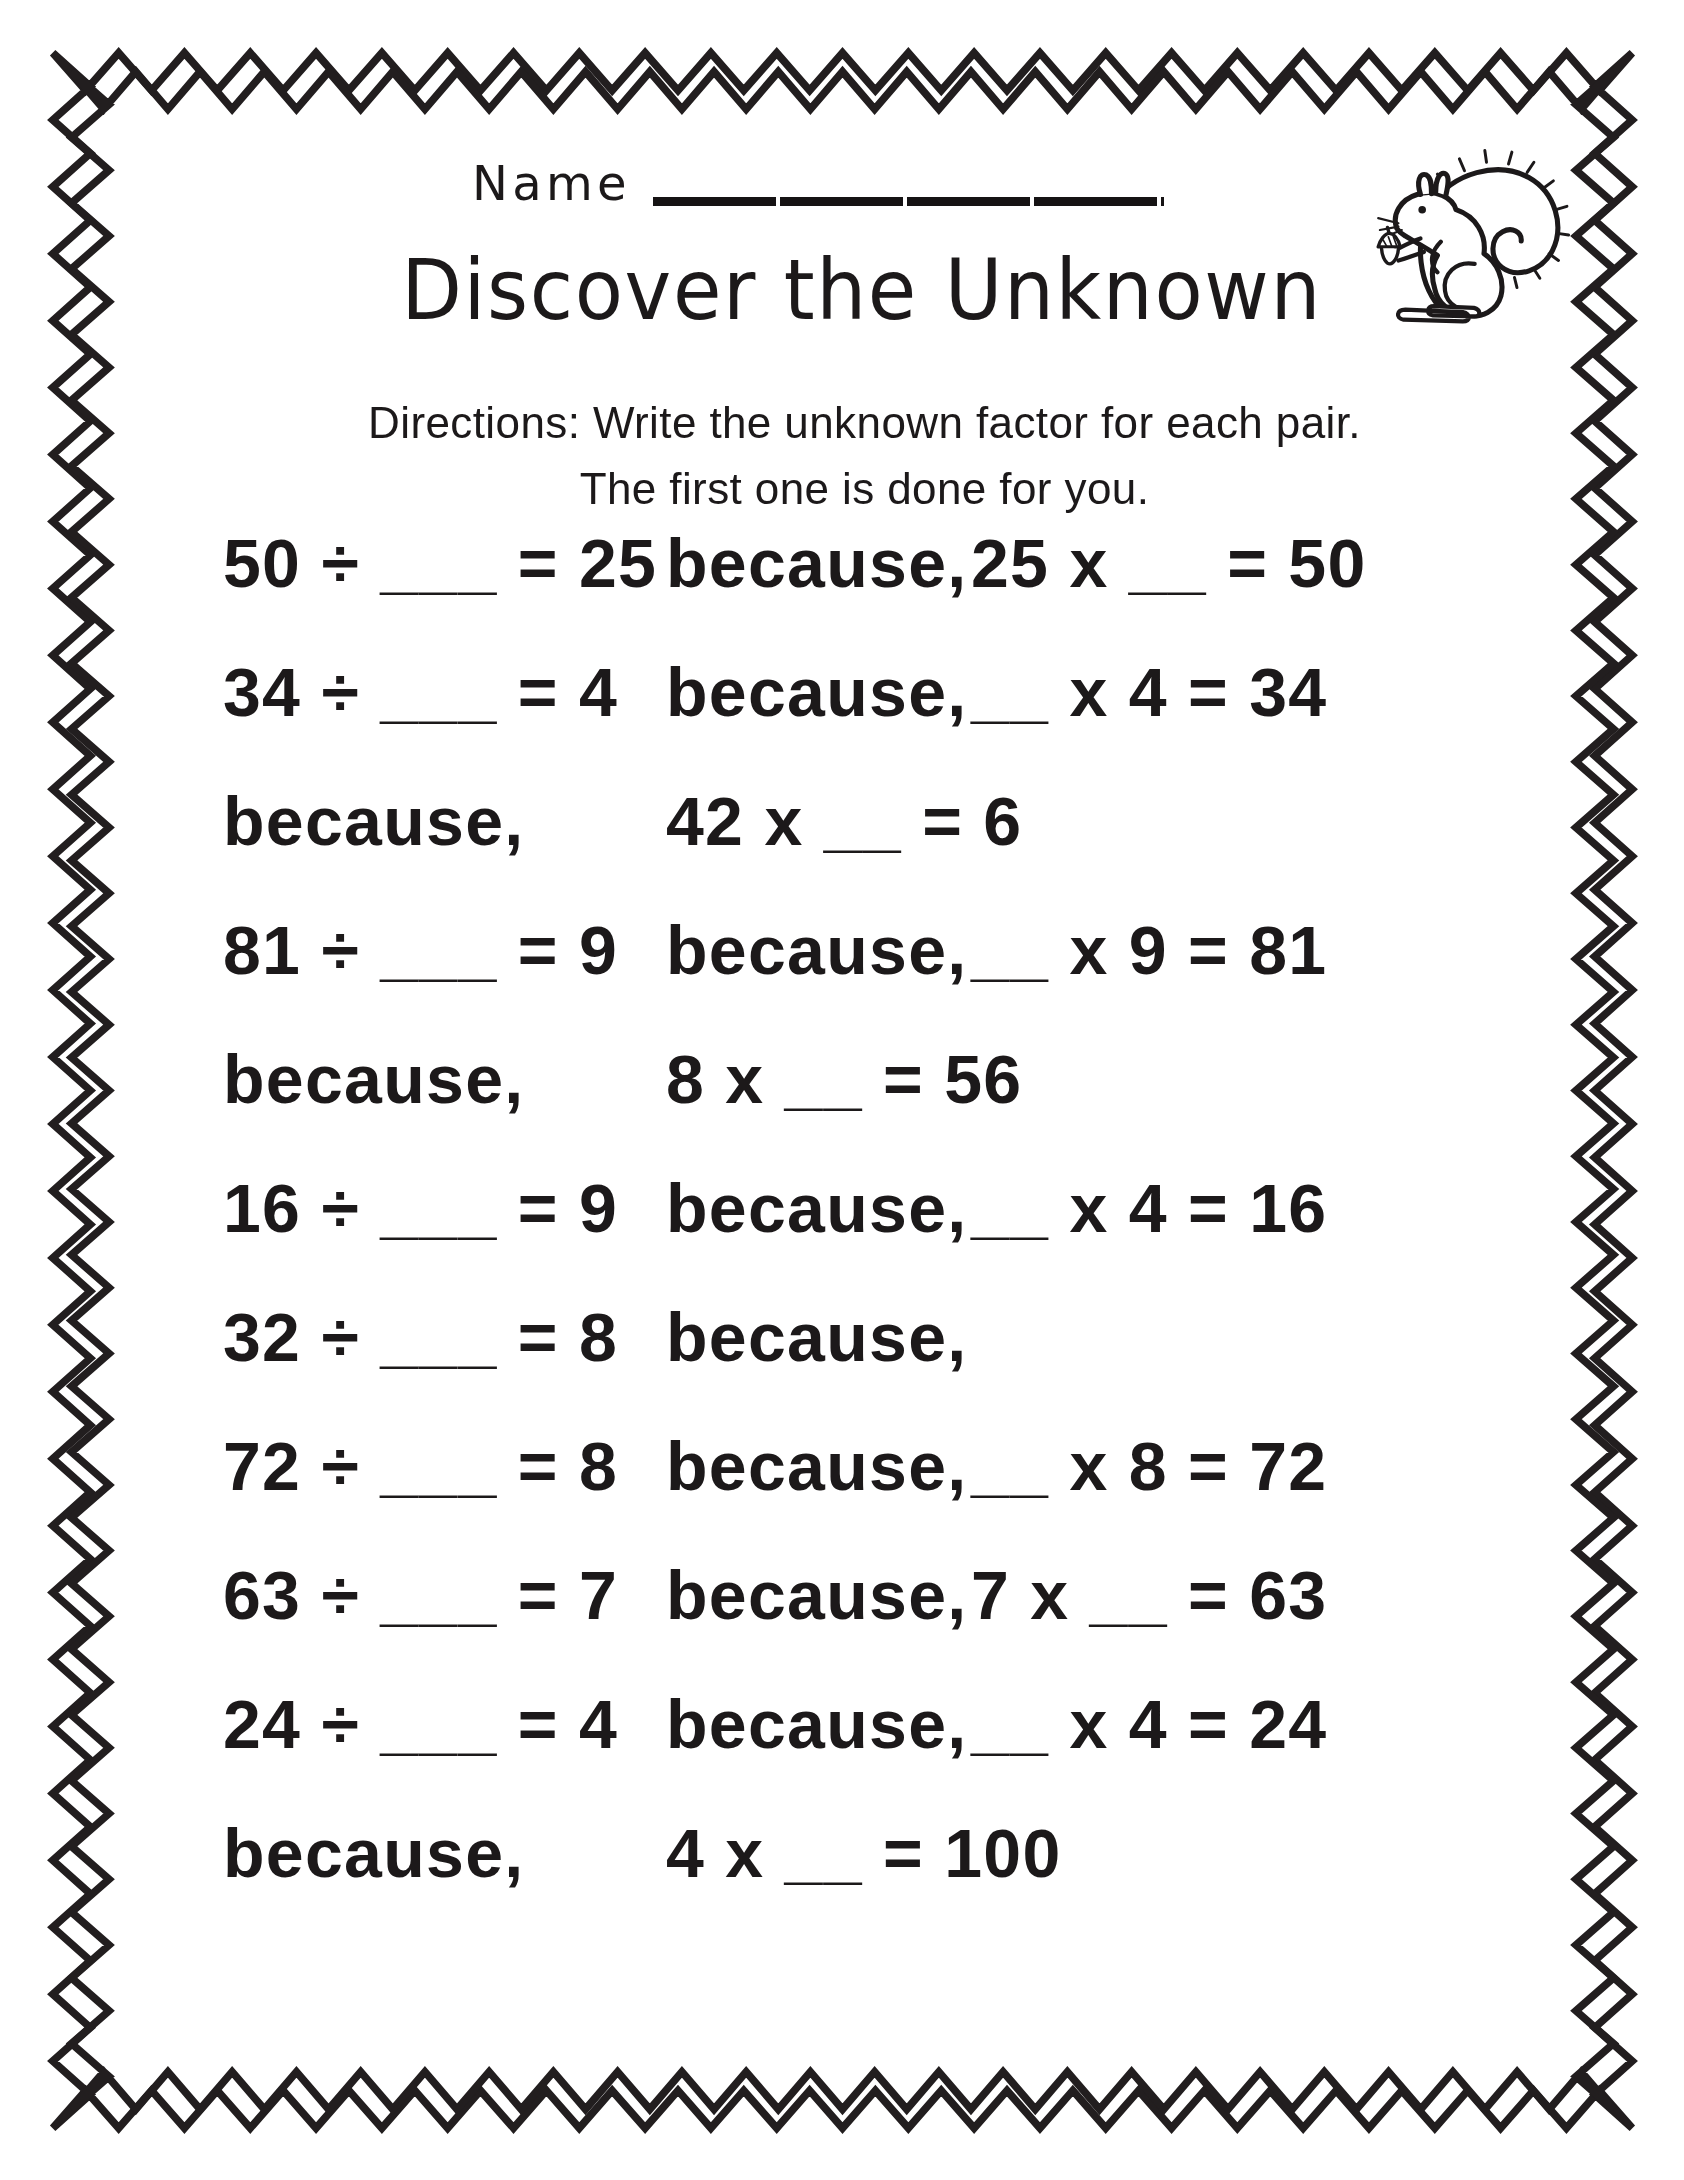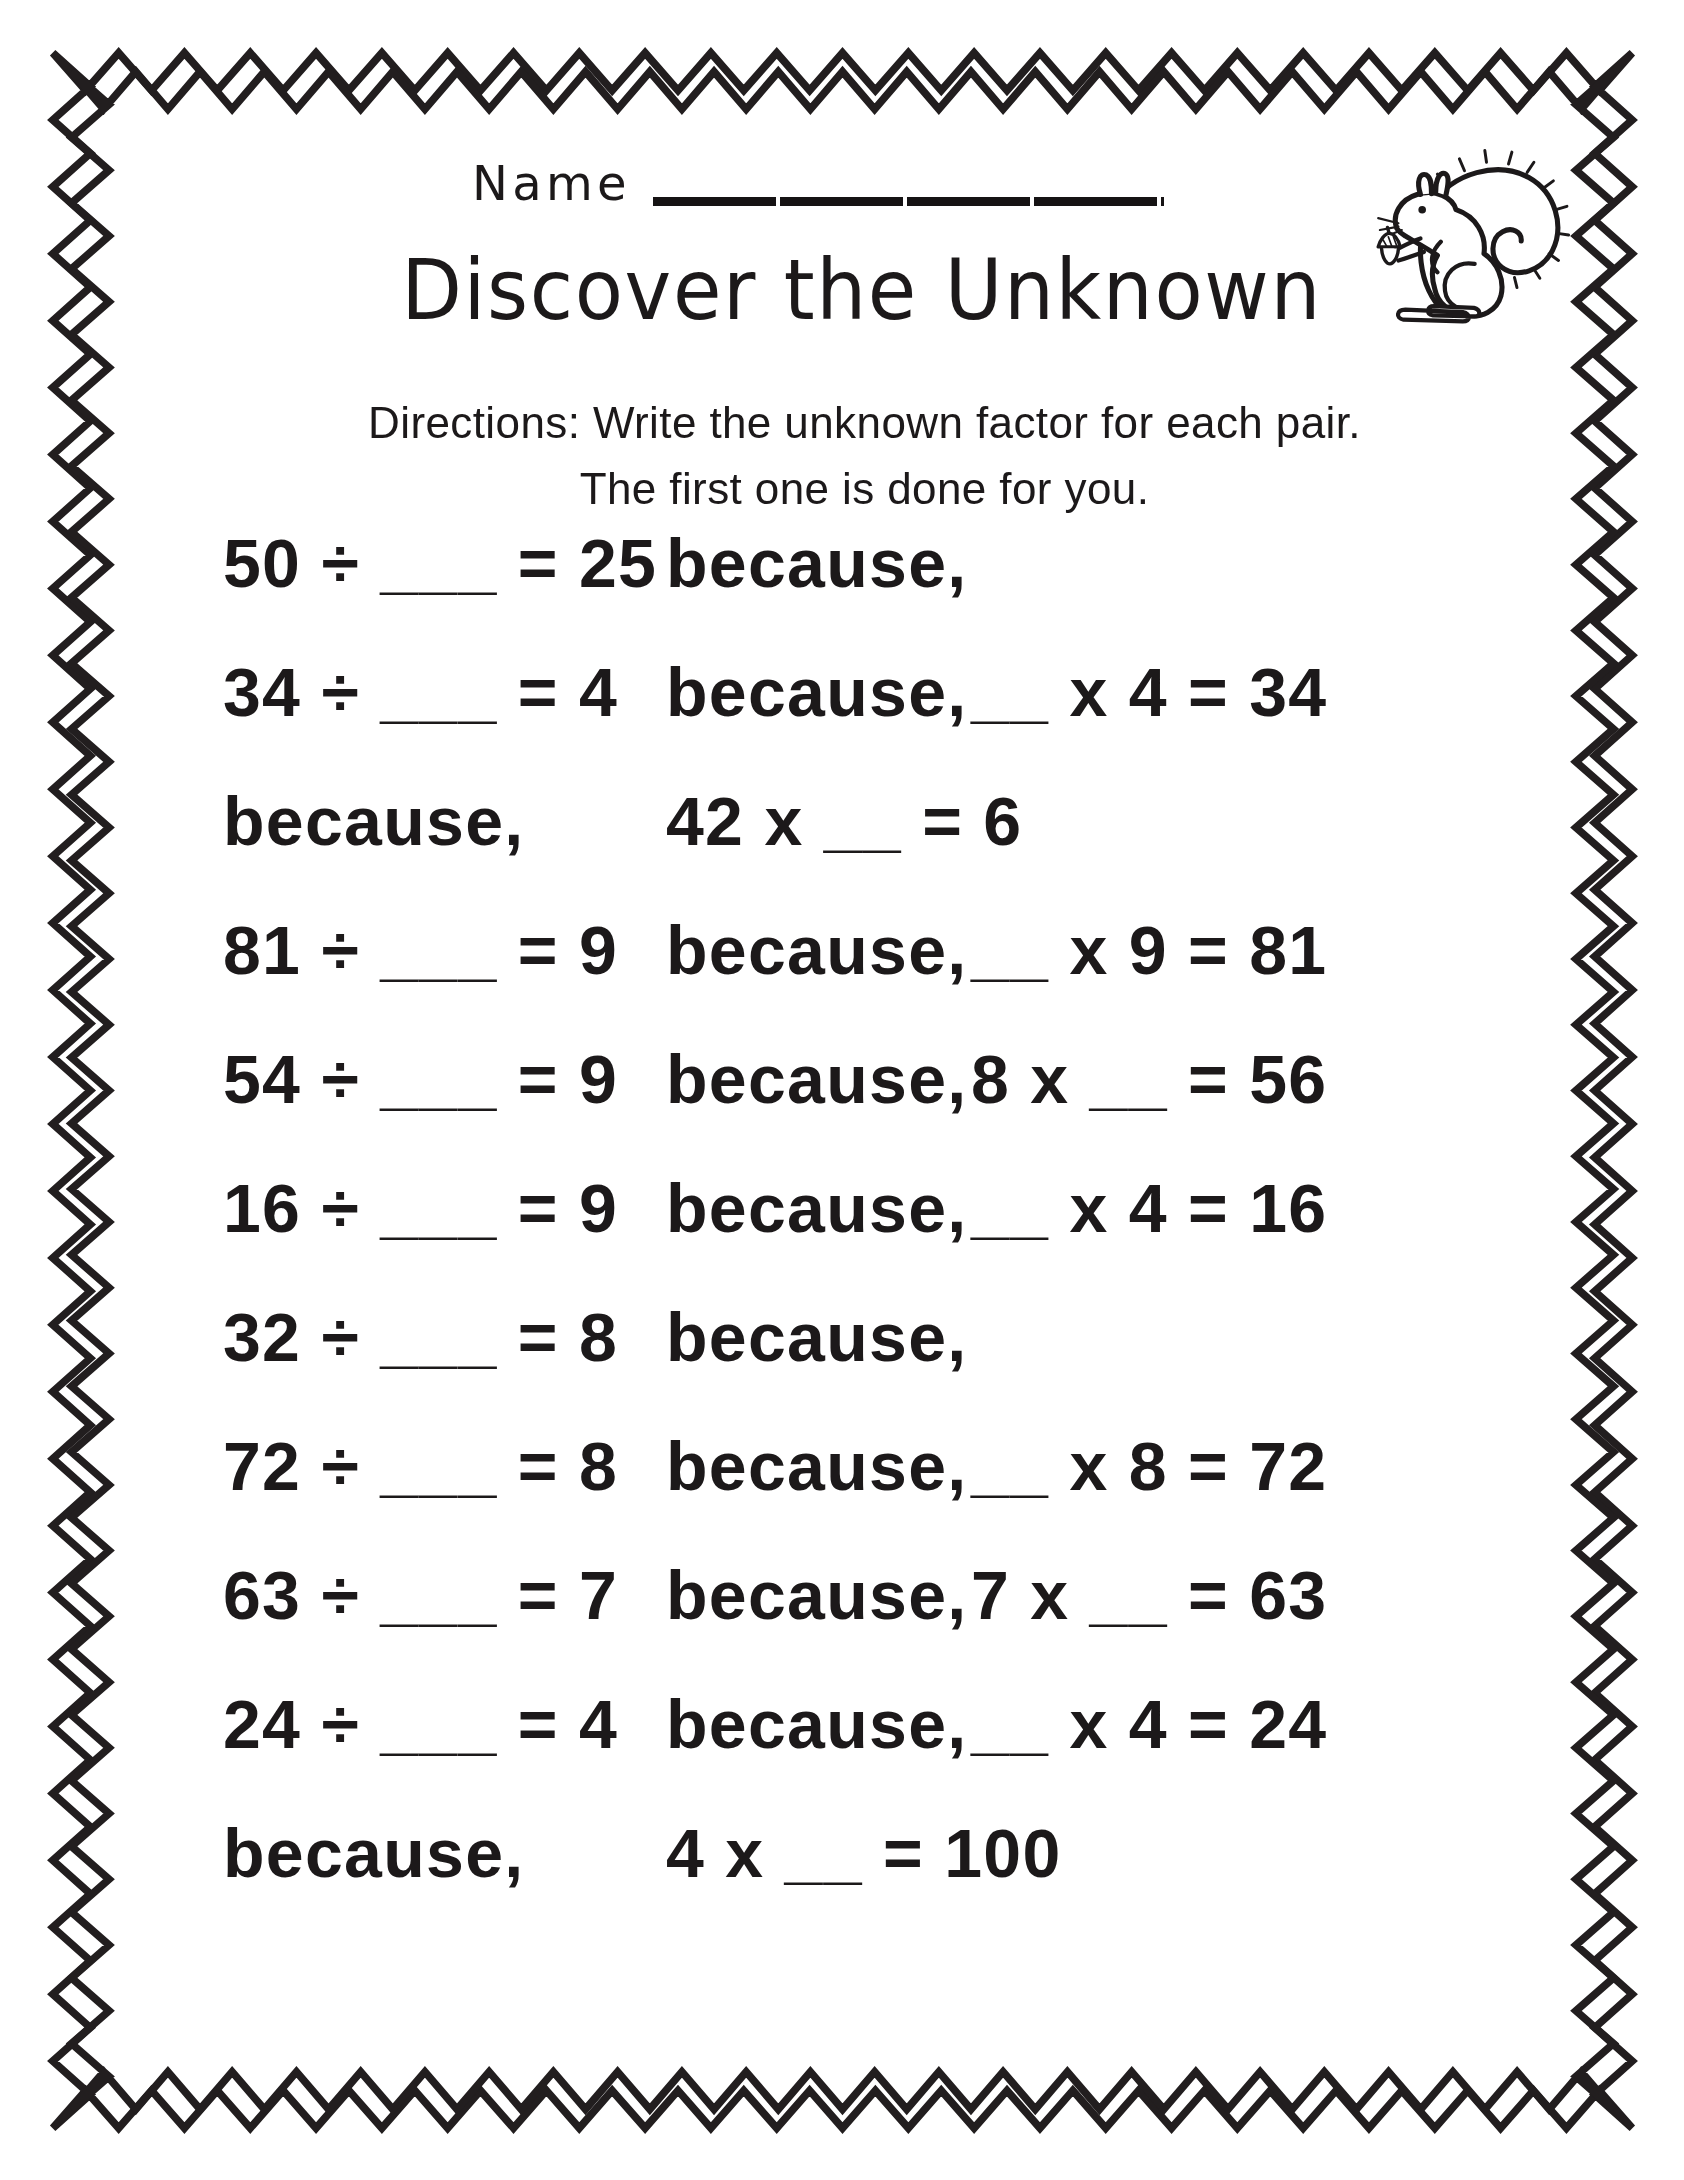--- a/index.html
+++ b/index.html
@@ -110,41 +110,41 @@
 
   <div class="directions">
     <div>Directions: Write the unknown factor for each pair.</div>
     <div>The first one is done for you.</div>
   </div>
 
   <div class="problems" id="problems">
     <div class="row">
       <span class="expr">50 ÷ ___ = 25</span>
       <span class="expr">because,</span>
+      <span class="expr">25 x __ = 50</span>
     </div>
 
     <div class="row">
       <span class="expr">34 ÷ ___ = 4</span>
       <span class="expr">because,</span>
       <span class="expr">__ x 4 = 34</span>
     </div>
 
     <div class="row">
       <span class="expr">because,</span>
       <span class="expr">42 x __ = 6</span>
     </div>
 
     <div class="row">
       <span class="expr">81 ÷ ___ = 9</span>
       <span class="expr">because,</span>
       <span class="expr">__ x 9 = 81</span>
     </div>
 
     <div class="row">
-      <span class="expr">54 ÷ ___ = 9</span>
       <span class="expr">because,</span>
       <span class="expr">8 x __ = 56</span>
     </div>
 
     <div class="row">
       <span class="expr">16 ÷ ___ = 9</span>
       <span class="expr">because,</span>
       <span class="expr">__ x 4 = 16</span>
     </div>
 

